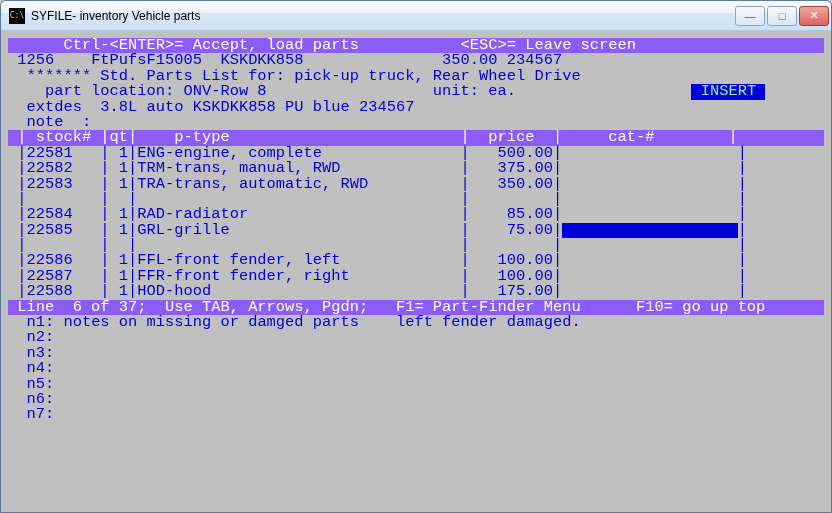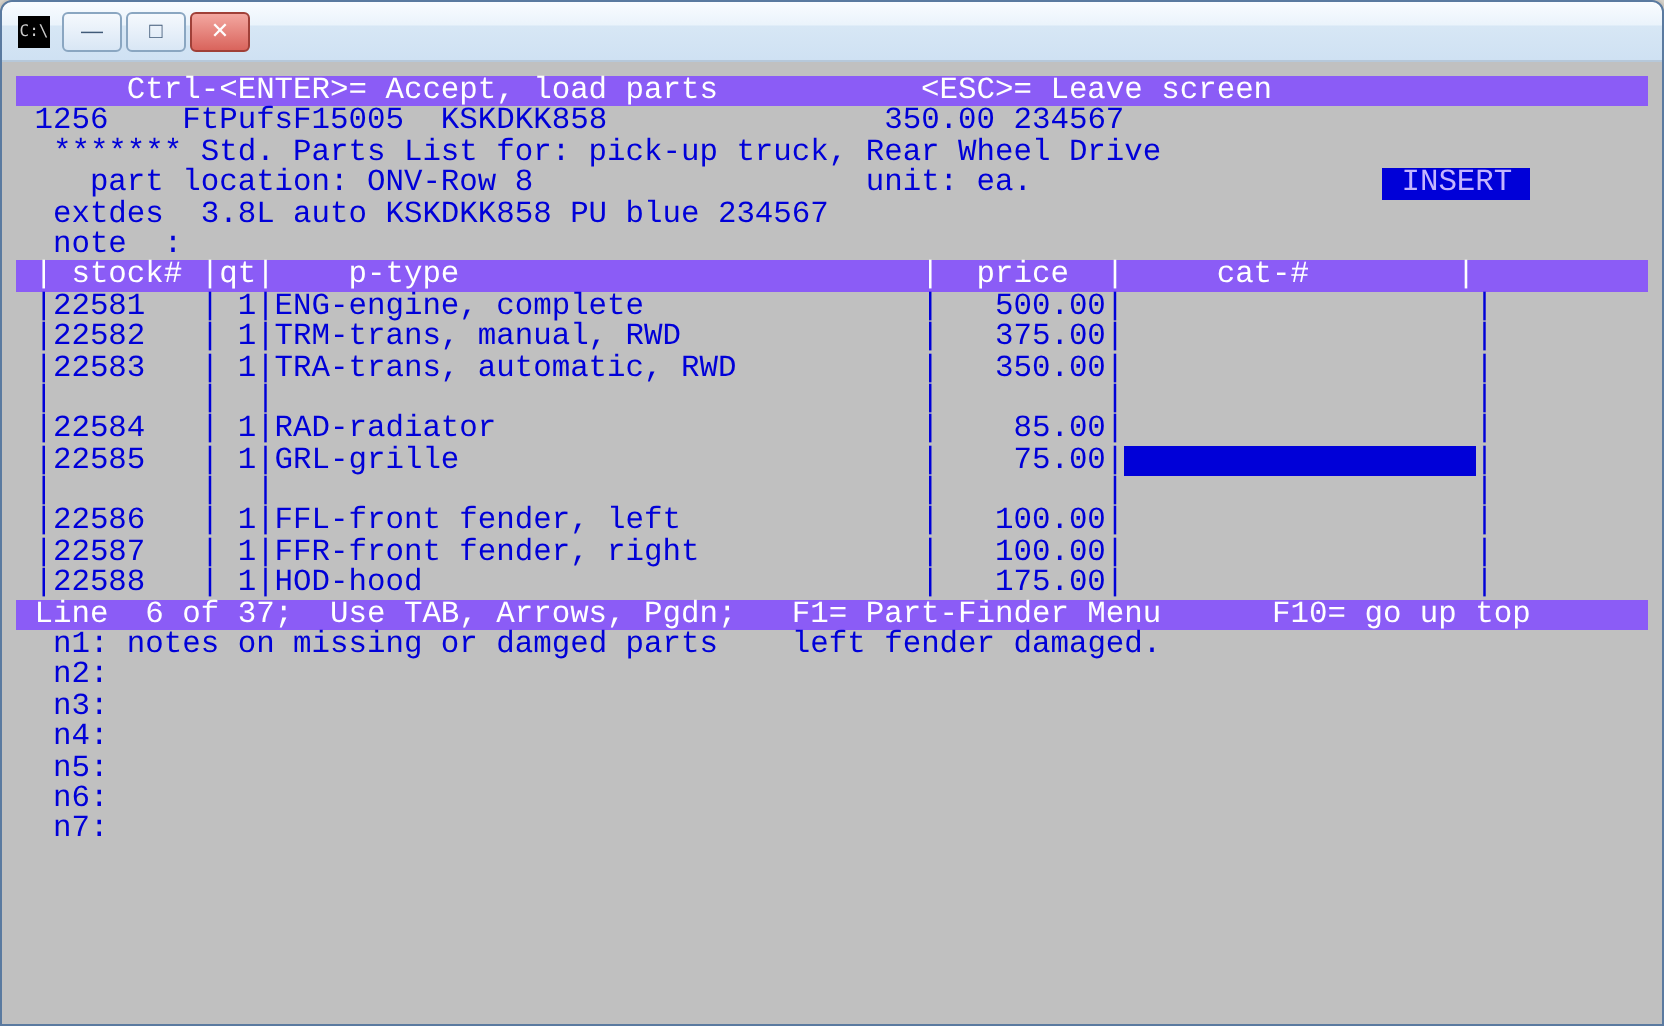--- a/index.html
+++ b/index.html
@@ -68,29 +68,30 @@
     background:#c0c0c0;
     font-family:"Courier New",monospace;
     font-size:15.4px;
     line-height:15.4px;
     letter-spacing:0px;
     white-space:pre;
     color:#0000d8;
     position:relative;
   }
   .row { height:15.4px; display:flex; }
-  .inv { background:#0000d8; color:#c4b5fd; }
+  .inv { background:#0000d8; color:#86efac; }
   .hdrbar { background:#8b5cf6; color:#fff; width:100%; }
 </style>
 </head>
 <body>
 
 <div class="window">
   <div class="titlebar">
     <div class="icon">C:\</div>
+    <div class="title">SYFILE- inventory Vehicle parts</div>
     <div class="winbtns">
       <div class="winbtn">—</div>
       <div class="winbtn">□</div>
       <div class="winbtn close">✕</div>
     </div>
   </div>
   <div class="client">
     <div class="term" id="term"><div class="row"><span class="hdrbar">      Ctrl-&lt;ENTER&gt;= Accept, load parts           &lt;ESC&gt;= Leave screen                  </span></div><div class="row"><span> 1256    </span><span>FtPufsF15005  KSKDKK858               </span><span>350.00 234567</span></div><div class="row"><span>  ******* Std. Parts List for: pick-up truck, Rear Wheel Drive</span></div><div class="row"><span>    part location: ONV-Row 8                  </span><span>unit: </span><span>ea.                   </span><span class="inv"> INSERT </span></div><div class="row"><span>  extdes  3.8L auto KSKDKK858 PU blue 234567</span></div><div class="row"><span>  note  :</span></div><div class="row"><span class="hdrbar"> | stock# |qt|    p-type                         |  price  |     cat-#        |       </span></div><div class="row"><span> |22581   | 1|ENG-engine, complete               |   500.00|</span><span>                   </span><span>| </span></div><div class="row"><span> |22582   | 1|TRM-trans, manual, RWD             |   375.00|</span><span>                   </span><span>| </span></div><div class="row"><span> |22583   | 1|TRA-trans, automatic, RWD          |   350.00|</span><span>                   </span><span>| </span></div><div class="row"><span> |        |  |                                   |         |                   | </span></div><div class="row"><span> |22584   | 1|RAD-radiator                       |    85.00|</span><span>                   </span><span>| </span></div><div class="row"><span> |22585   | 1|GRL-grille                         |    75.00|</span><span class="inv">                   </span><span>| </span></div><div class="row"><span> |        |  |                                   |         |                   | </span></div><div class="row"><span> |22586   | 1|FFL-front fender, left             |   100.00|</span><span>                   </span><span>| </span></div><div class="row"><span> |22587   | 1|FFR-front fender, right            |   100.00|</span><span>                   </span><span>| </span></div><div class="row"><span> |22588   | 1|HOD-hood                           |   175.00|</span><span>                   </span><span>| </span></div><div class="row"><span class="hdrbar"> Line  6 of 37;  Use TAB, Arrows, Pgdn;   F1= Part-Finder Menu      F10= go up top    </span></div><div class="row"><span>  n1:</span><span> notes on missing or damged parts    </span><span>left fender damaged.</span></div><div class="row"><span>  n2:</span></div><div class="row"><span>  n3:</span></div><div class="row"><span>  n4:</span></div><div class="row"><span>  n5:</span></div><div class="row"><span>  n6:</span></div><div class="row"><span>  n7:</span></div></div>
   </div>
 </div>

